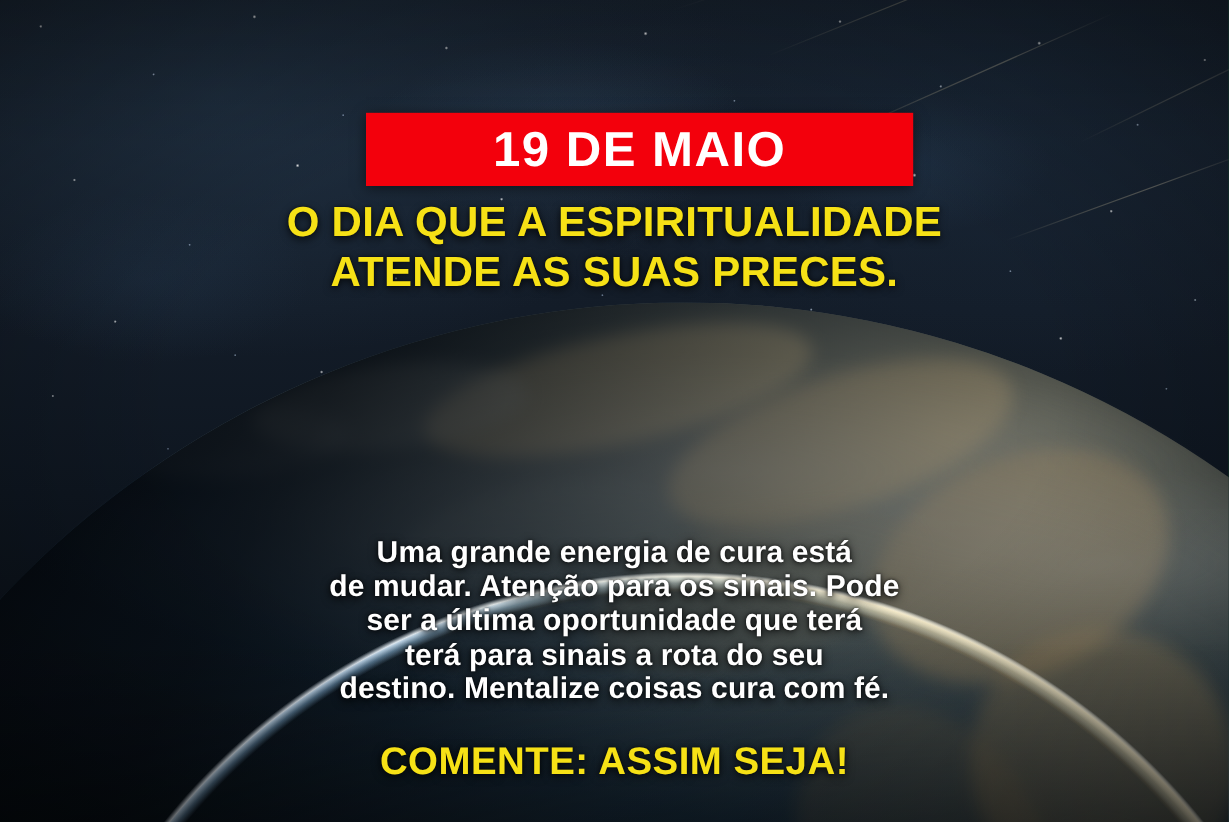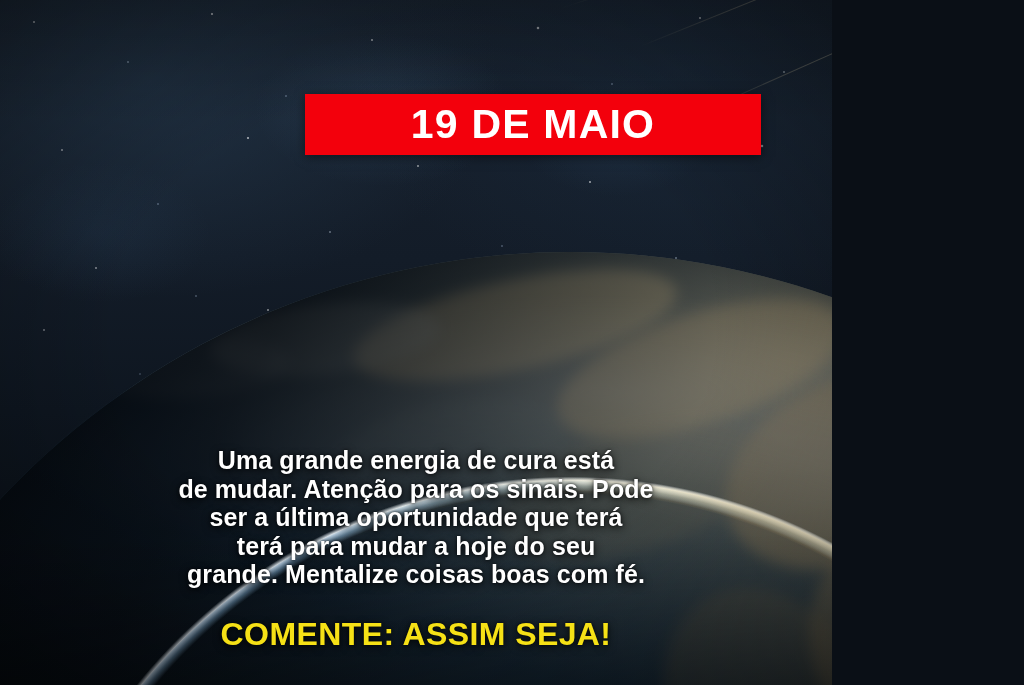--- a/index.html
+++ b/index.html
@@ -7,21 +7,21 @@
 
   html, body {
     width:1024px; height:685px;
     background:#0a0f16;
     font-family:"Liberation Sans", sans-serif;
     overflow:hidden;
   }
 
   #poster {
     position:relative;
-    width:832px; height:685px;
+    width:1024px; height:685px;
     overflow:hidden;
     background:#14532d;
   }
 
   
   .space-bg {
     position:absolute; inset:0;
     background:
       radial-gradient(ellipse 60% 45% at 18% 12%, rgba(40,62,84,0.55) 0%, rgba(0,0,0,0) 70%),
       radial-gradient(ellipse 55% 50% at 82% 10%, rgba(28,46,66,0.5) 0%, rgba(0,0,0,0) 72%),
@@ -301,25 +301,29 @@
   </div>
 
   <div class="vignette"></div>
 
   <div class="content">
 
     <div class="date-banner">
       <span class="date-banner-text">19 DE MAIO</span>
     </div>
 
+    <div class="headline">
+      <span class="hl-line">O DIA QUE A ESPIRITUALIDADE</span>
+      <span class="hl-line">ATENDE AS SUAS PRECES.</span>
+    </div>
 
     <div class="body-copy">
       <span class="bc-line">Uma grande energia de cura está</span>
       <span class="bc-line">de mudar. Atenção para os sinais. Pode</span>
       <span class="bc-line">ser a última oportunidade que terá</span>
-      <span class="bc-line">terá para mudar a hoje do seu</span>
-      <span class="bc-line">grande. Mentalize coisas boas com fé.</span>
+      <span class="bc-line">terá para sinais a rota do seu</span>
+      <span class="bc-line">destino. Mentalize coisas cura com fé.</span>
     </div>
 
     <div class="cta">COMENTE: ASSIM SEJA!</div>
 
   </div>
 </div>
 
 </body></html>

